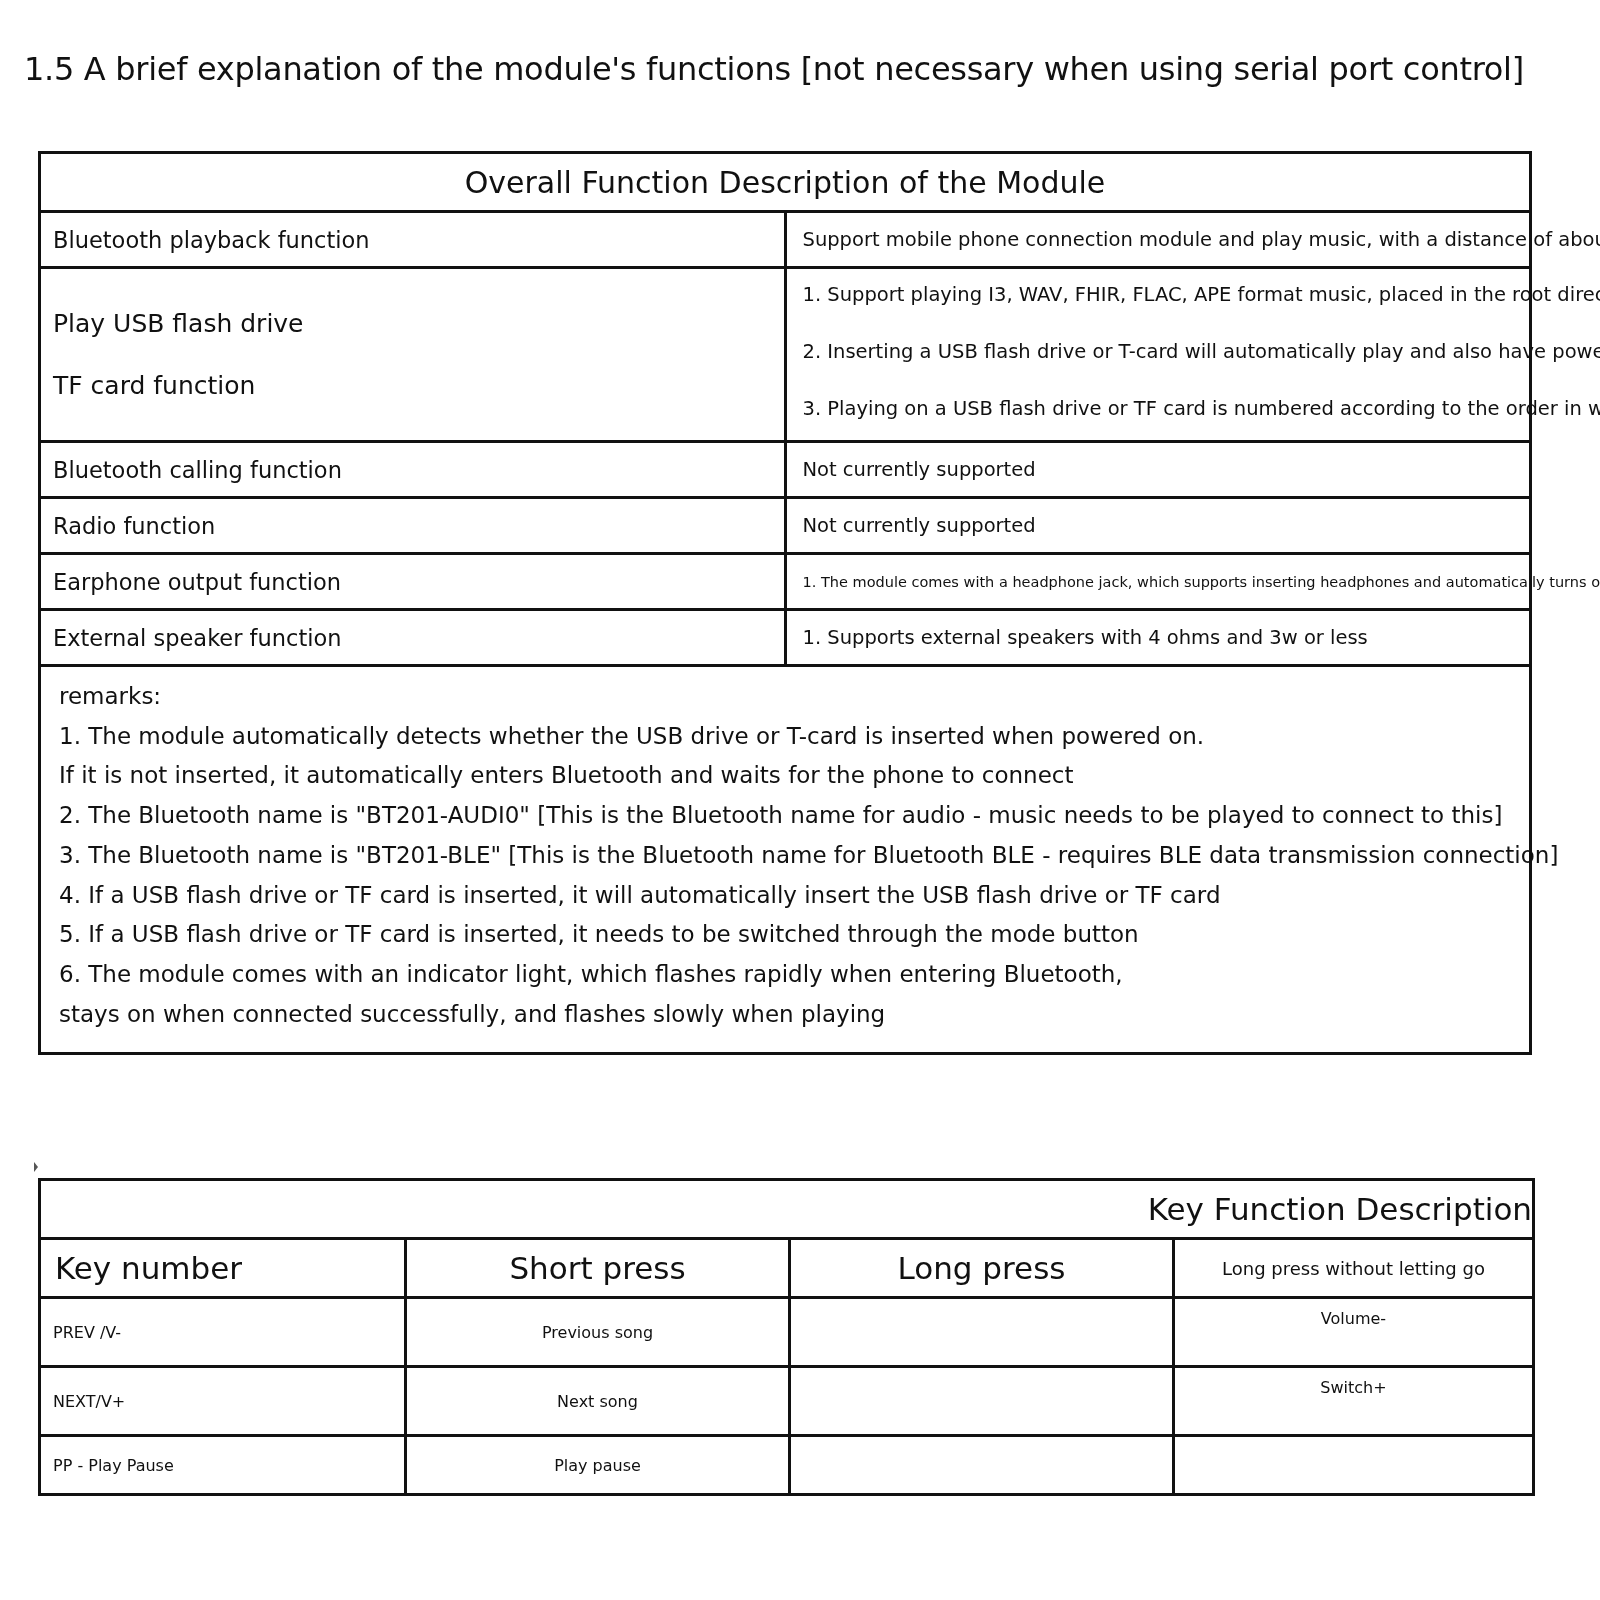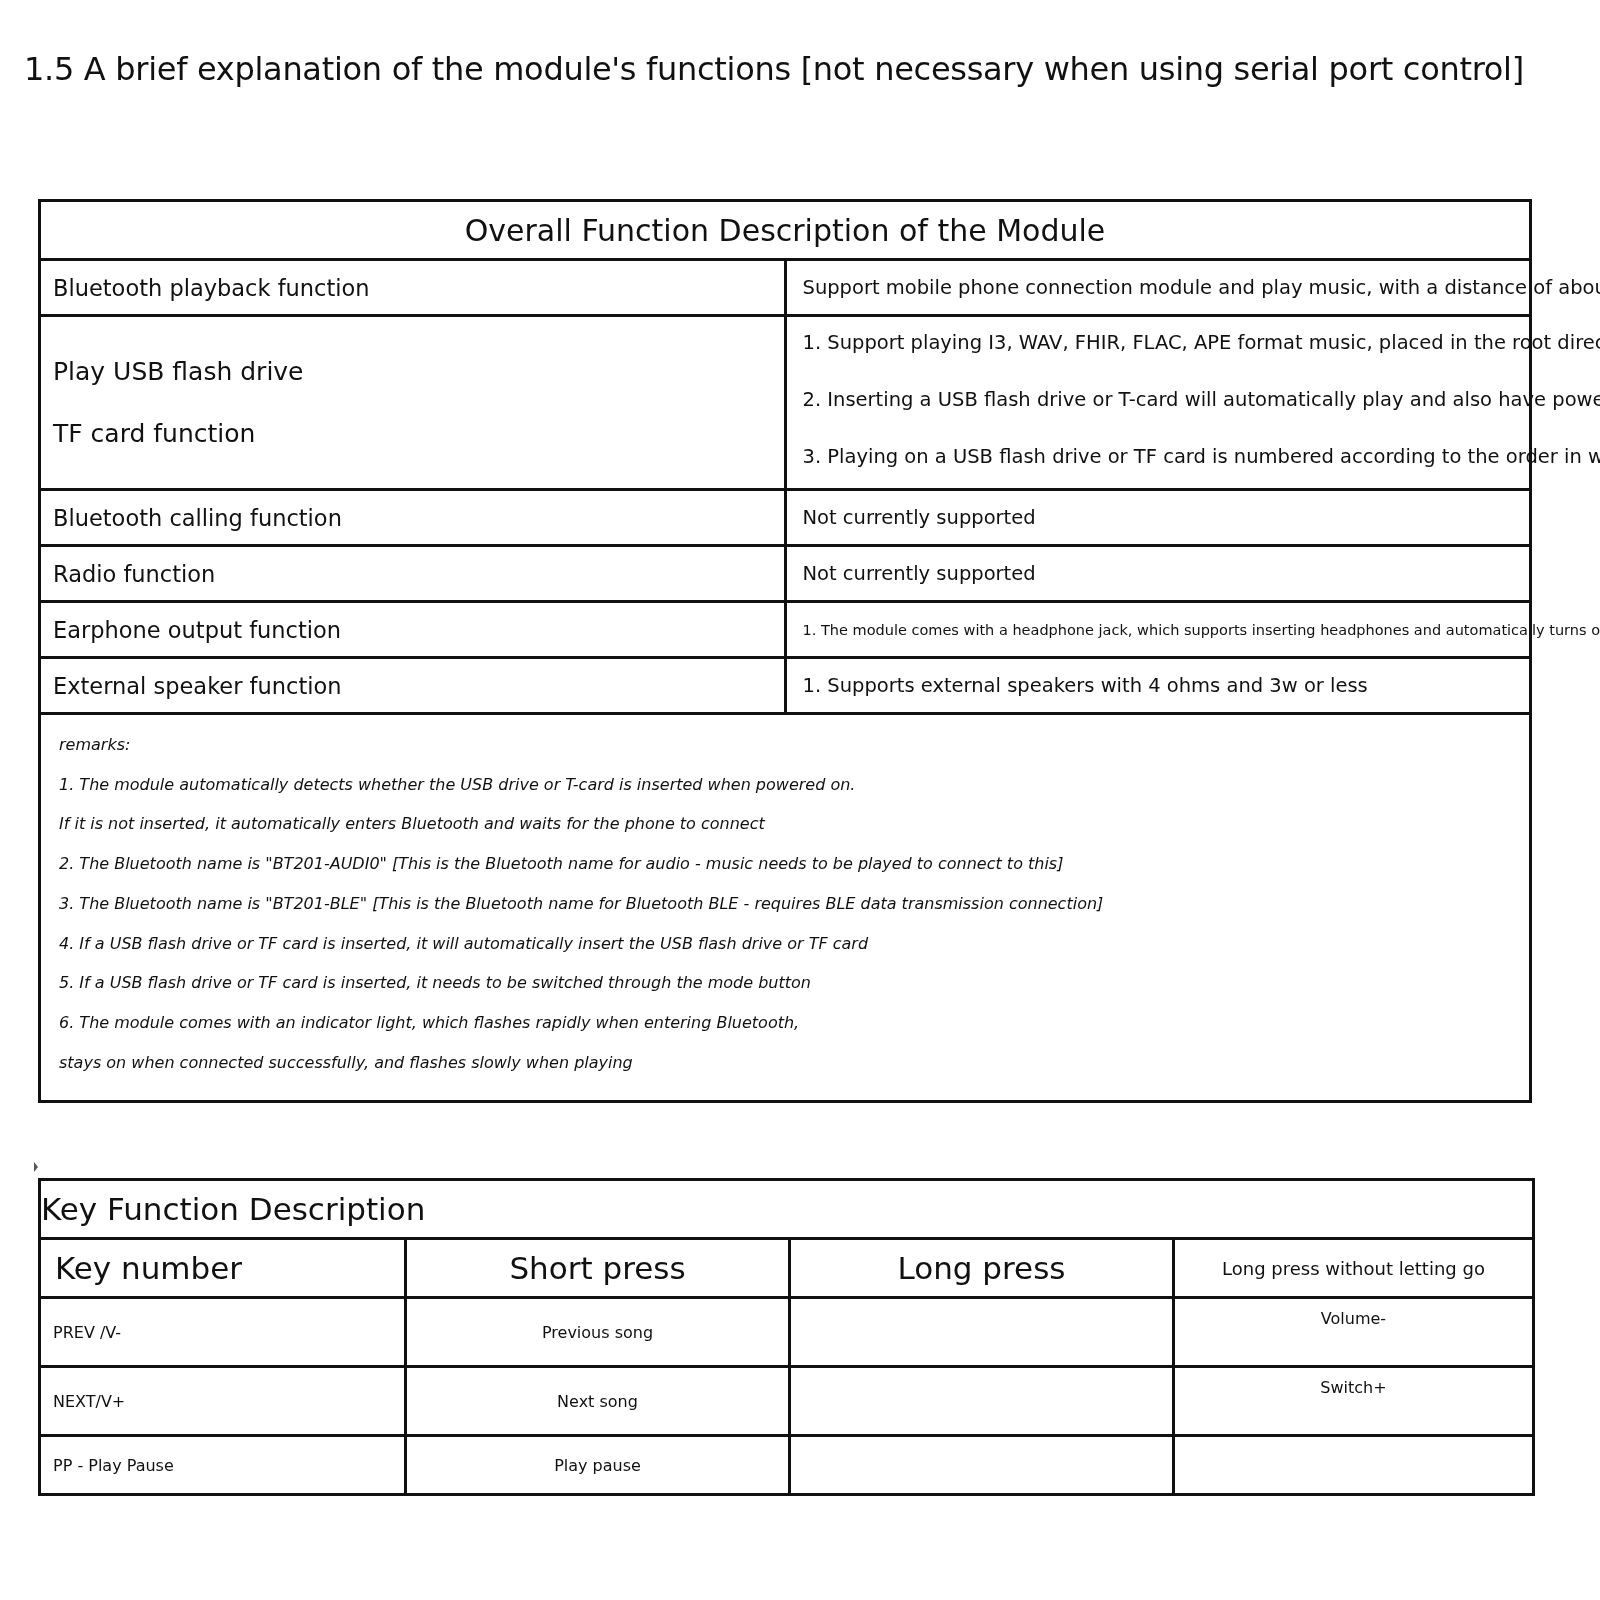--- a/index.html
+++ b/index.html
@@ -9,38 +9,38 @@
   }
   .heading {
     position: absolute; left: 24px; top: 50px;
     font-size: 32px; font-weight: 500; letter-spacing: -0.3px; color: #111;
     white-space: nowrap;
   }
   table { border-collapse: collapse; position: absolute; table-layout: fixed; }
   td, th { border: 3px solid #111; padding: 0; vertical-align: middle; }
 
   
-  #overall { left: 38px; top: 151px; width: 1494px; margin-top: 48px; }
+  #overall { left: 38px; top: 151px; width: 1494px; }
   #overall .title-cell {
     height: 56px; text-align: center; font-size: 30px; font-weight: 500;
   }
   #overall .label {
     width: 344px; padding-left: 12px; font-size: 22.5px; font-weight: 500; white-space: nowrap;
   }
   #overall .desc { padding-left: 16px; font-size: 19.5px; white-space: nowrap; }
   #overall .desc.small { font-size: 14.5px; }
   .row58 { height: 56px; }
   .usb-label { font-size: 25px !important; line-height: 62px; }
   .usb-desc div { height: 57px; line-height: 52px; }
-  .remarks-cell { padding: 10px 0 18px 18px !important; font-size: 16px; line-height: 39.7px; vertical-align: top !important; font-style: italic; }
+  .remarks-cell { padding: 10px 0 18px 18px !important; font-size: 23px; line-height: 39.7px; vertical-align: top !important; }
   .remarks-cell div { white-space: nowrap; }
 
   
   #keys { left: 38px; top: 1178px; width: 1494px; }
-  #keys .title-cell { height: 56px; text-align: left; font-size: 31px; font-weight: 500; }
+  #keys .title-cell { height: 56px; text-align: right; font-size: 31px; font-weight: 500; }
   #keys .hdr { height: 56px; font-size: 31px; font-weight: 500; text-align: center; }
   #keys .hdr.first { text-align: left; padding-left: 14px; }
   #keys .hdr.small { font-size: 18px; }
   #keys .cell { height: 56px; font-size: 16px; text-align: center; }
   #keys .cell.first { text-align: left; padding-left: 12px; }
   #keys .cell.top { vertical-align: top; padding-top: 10px; }
   .marker { position: absolute; left: 34px; top: 1162px; width: 0; height: 0;
     border-top: 5px solid transparent; border-bottom: 5px solid transparent; border-left: 4px solid #555; }
 </style>
 </head>

